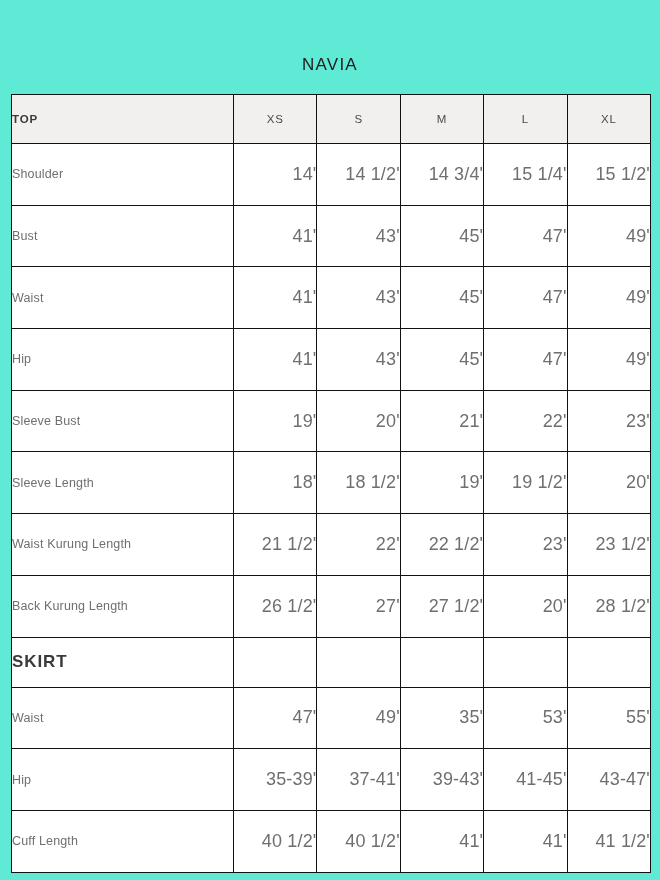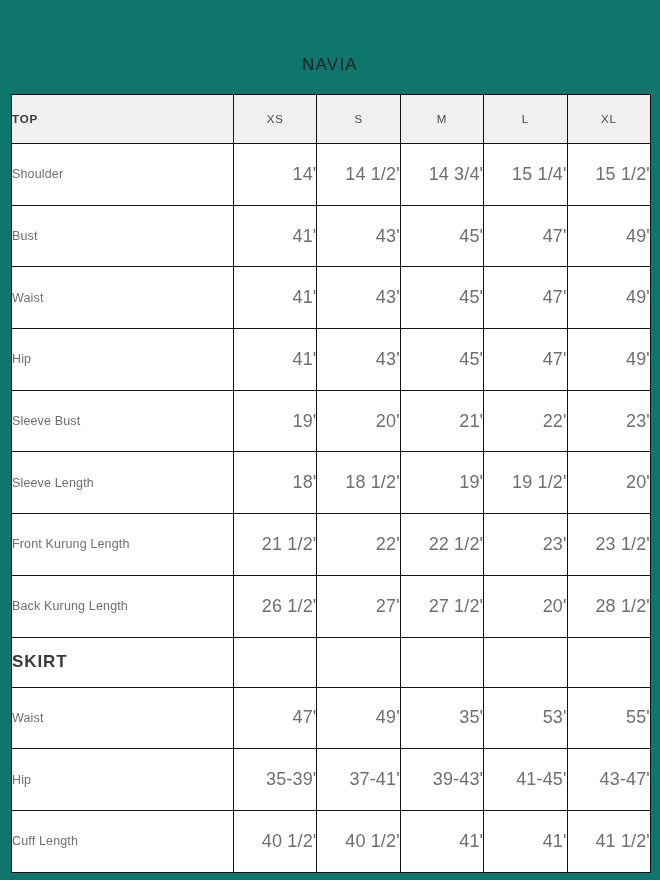--- a/index.html
+++ b/index.html
@@ -12,21 +12,21 @@
     height: 880px;
     font-family: "Liberation Sans", sans-serif;
     -webkit-font-smoothing: antialiased;
     overflow: hidden;
   }
 
   .page {
     position: relative;
     width: 660px;
     height: 880px;
-    background: #0f766e;
+    background: #5eead4;
     box-sizing: border-box;
   }
 
   .chart-title {
     position: absolute;
     top: 55px;
     left: 0;
     width: 660px;
     text-align: center;
     font-size: 17px;
@@ -187,21 +187,21 @@
           </tr>
           <tr class="data-row">
             <td class="row-label">Sleeve Length</td>
             <td class="row-value">18'</td>
             <td class="row-value">18 1/2'</td>
             <td class="row-value">19'</td>
             <td class="row-value">19 1/2'</td>
             <td class="row-value">20'</td>
           </tr>
           <tr class="data-row">
-            <td class="row-label">Front Kurung Length</td>
+            <td class="row-label">Waist Kurung Length</td>
             <td class="row-value">21 1/2'</td>
             <td class="row-value">22'</td>
             <td class="row-value">22 1/2'</td>
             <td class="row-value">23'</td>
             <td class="row-value">23 1/2'</td>
           </tr>
           <tr class="data-row">
             <td class="row-label">Back Kurung Length</td>
             <td class="row-value">26 1/2'</td>
             <td class="row-value">27'</td>

